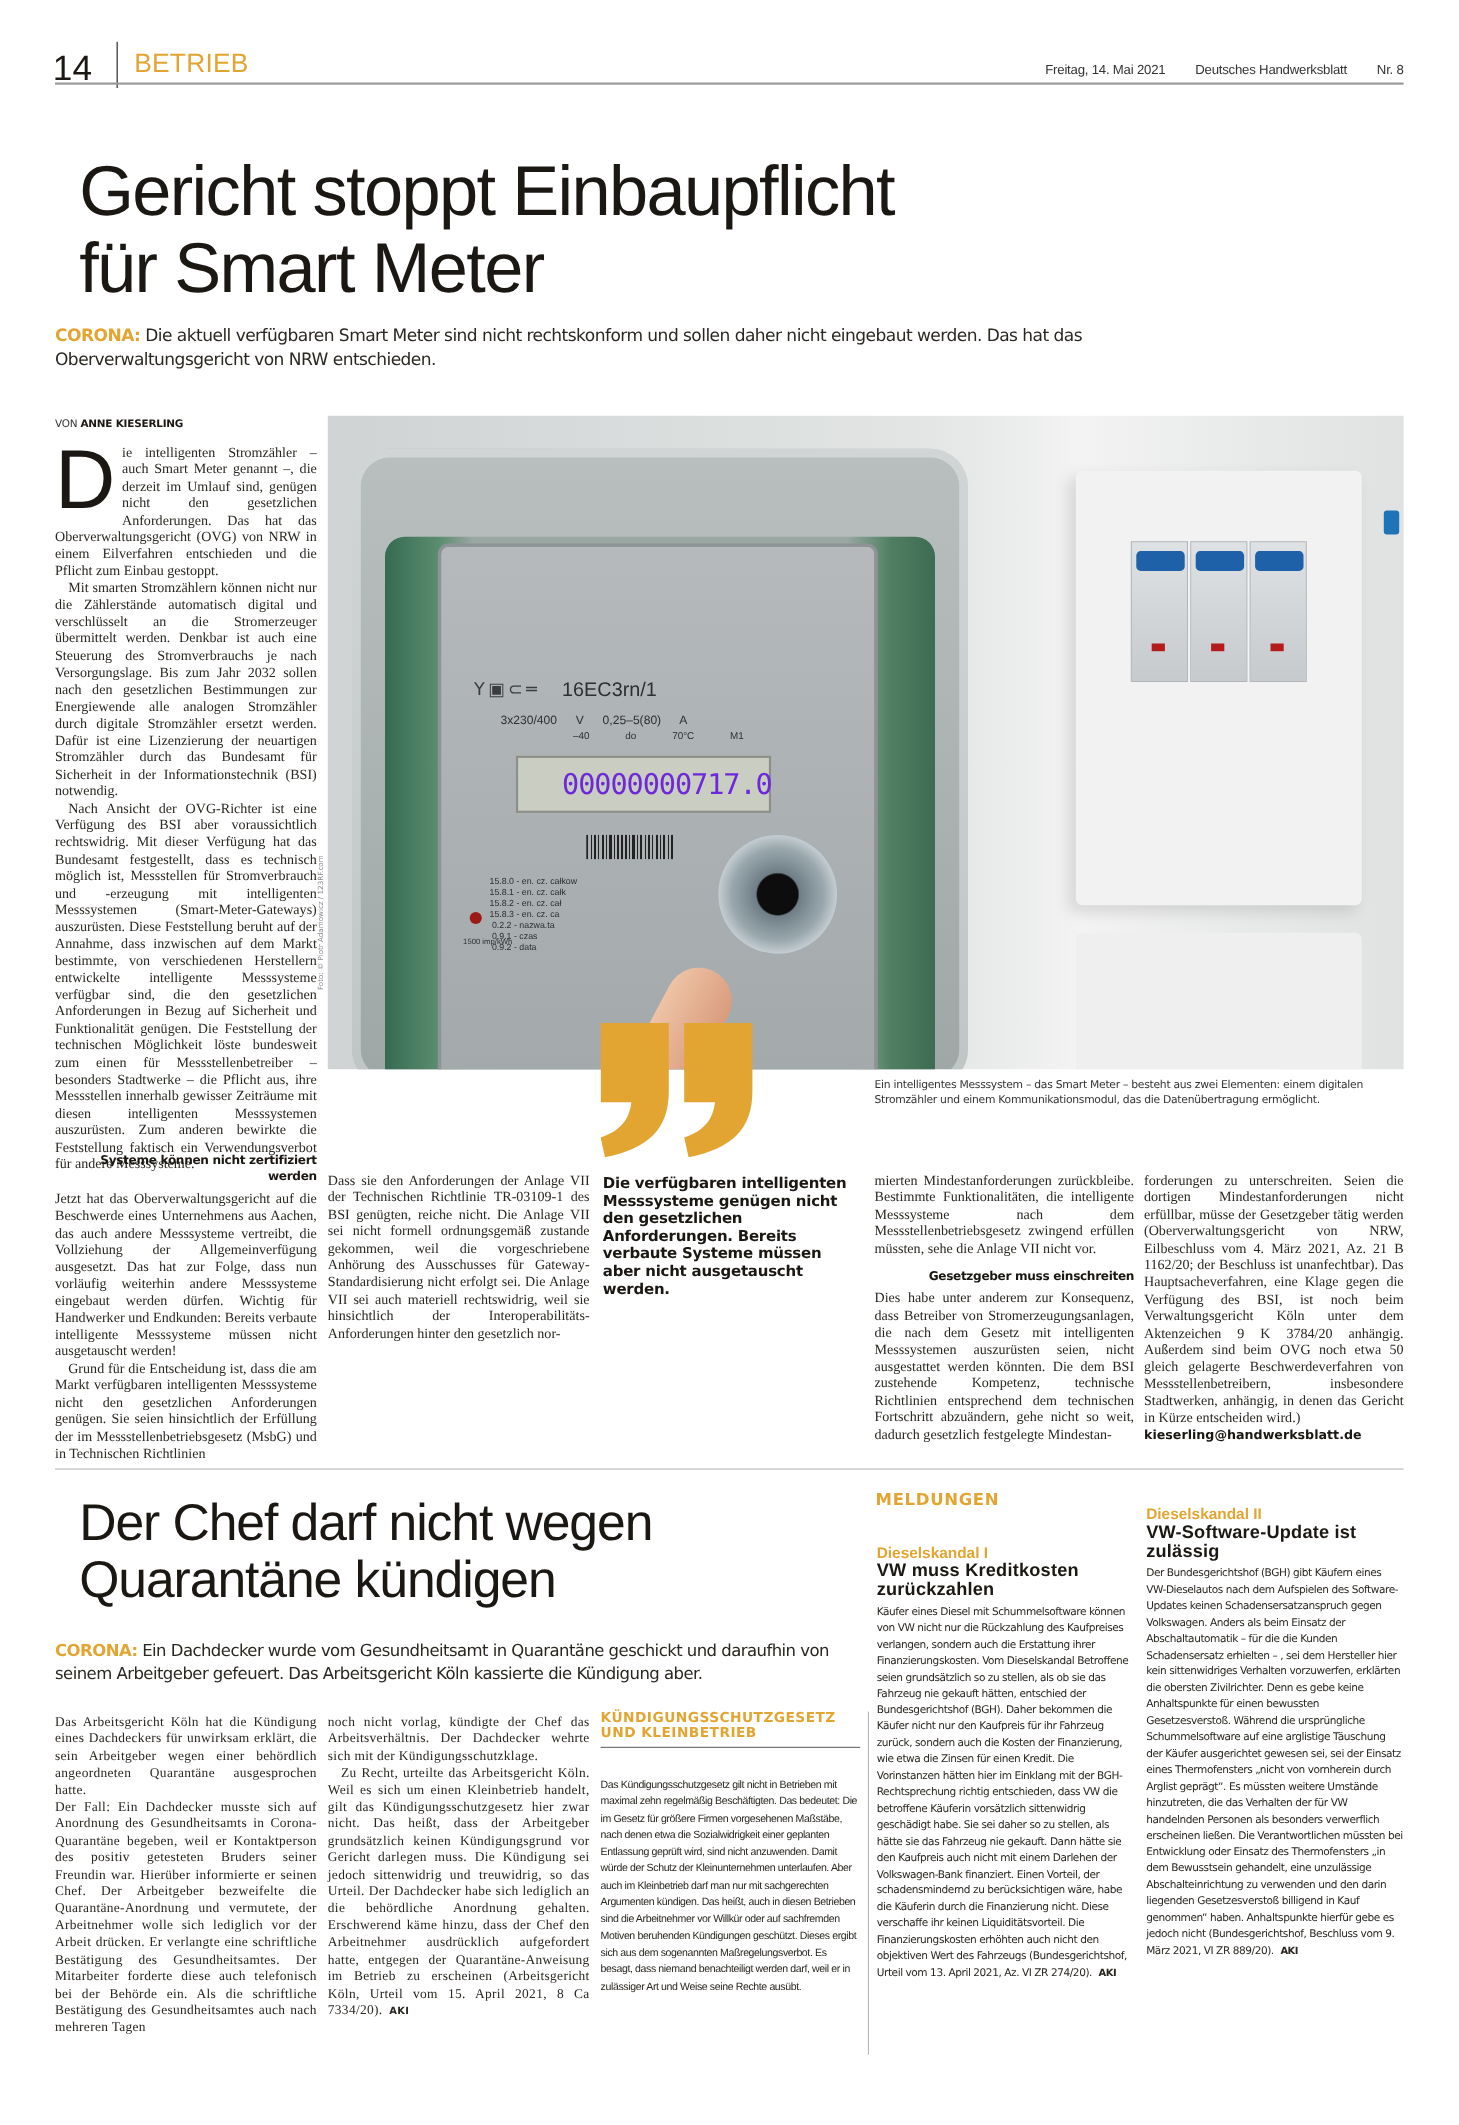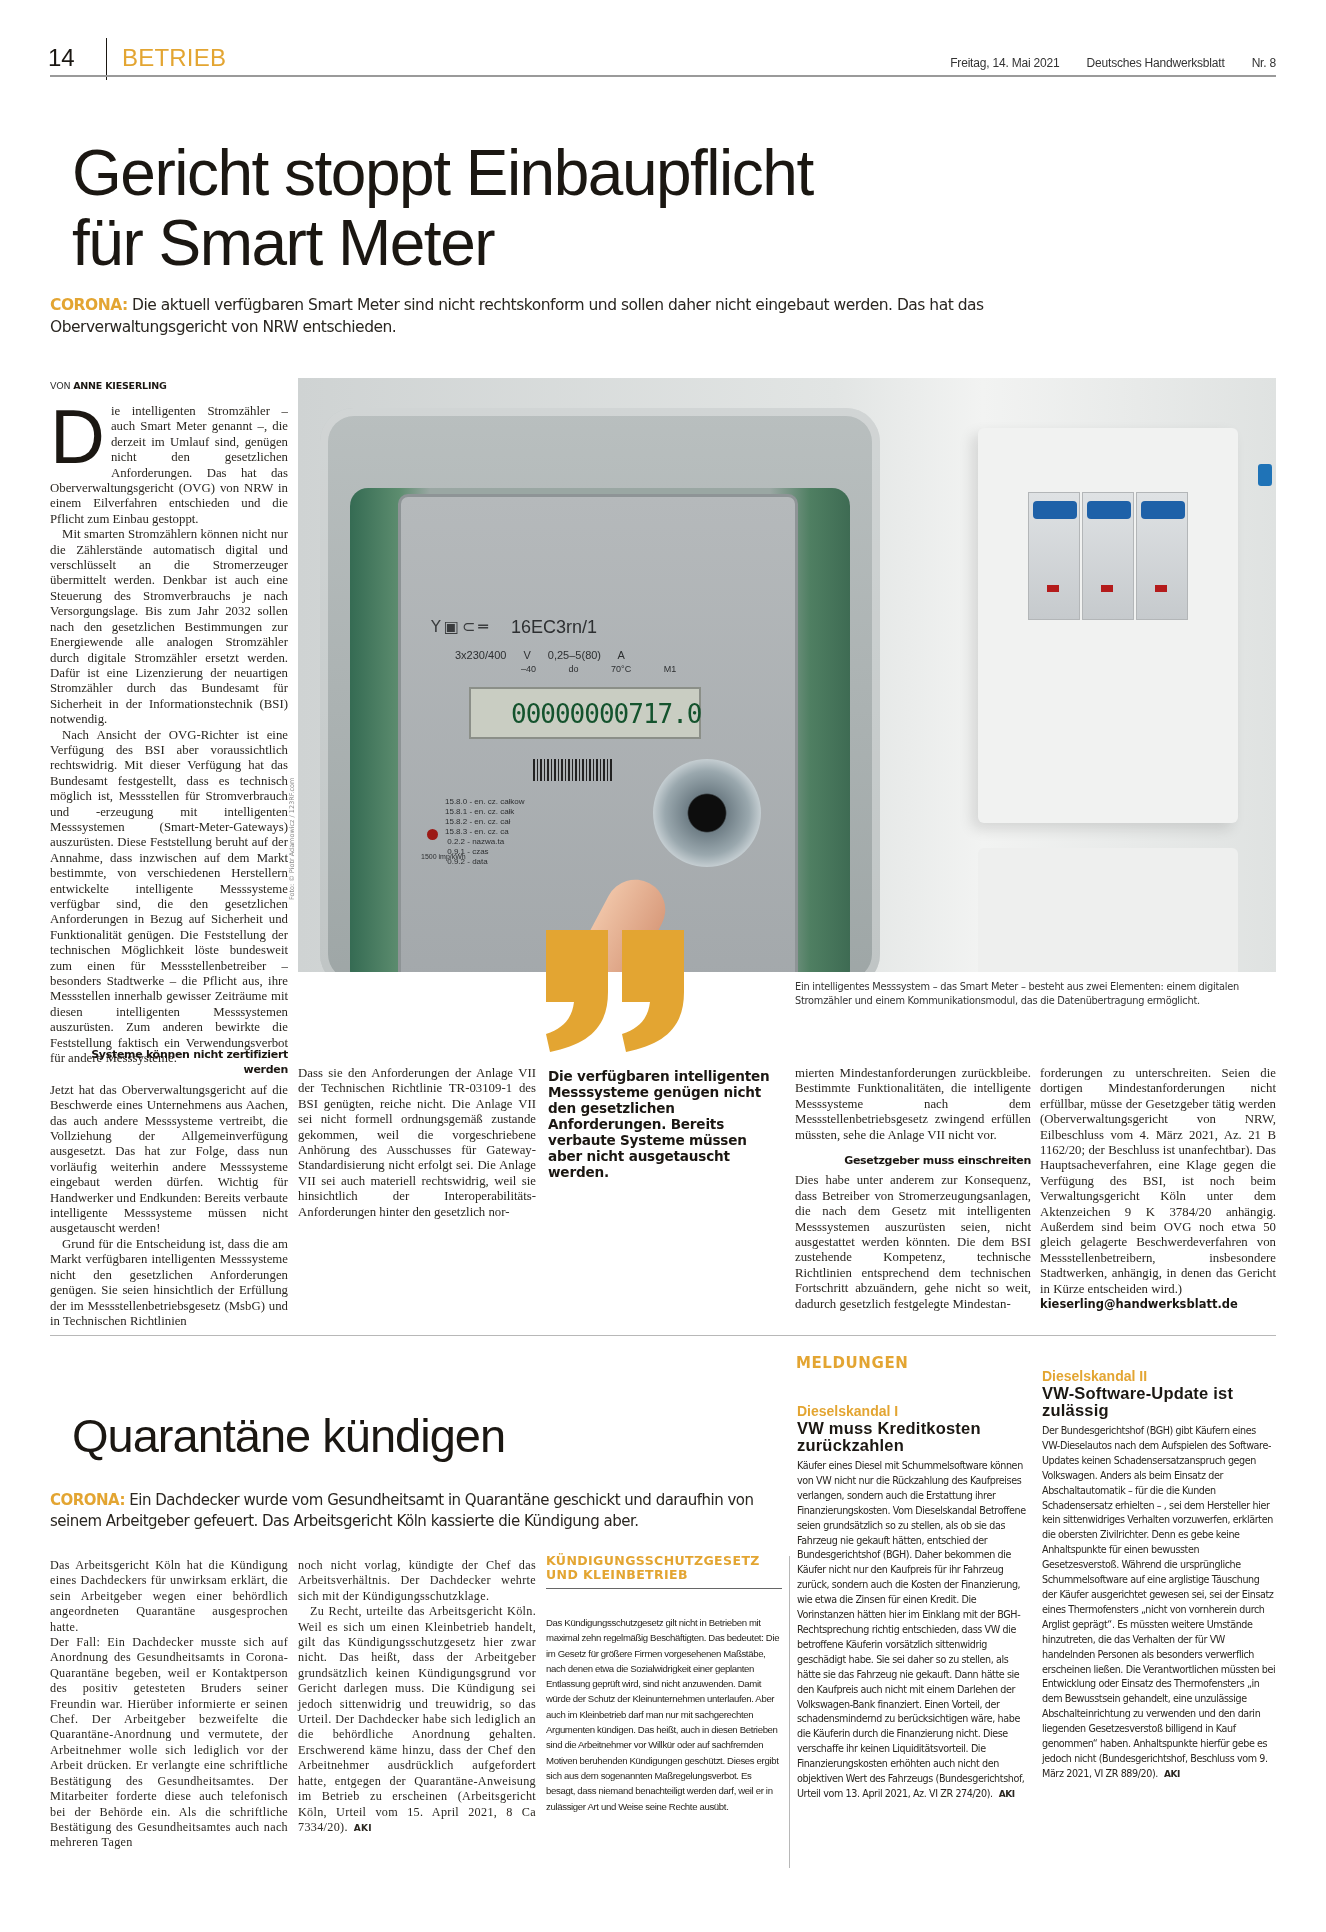--- a/index.html
+++ b/index.html
@@ -1,21 +1,21 @@
 <!DOCTYPE html>
 <html><head>
 <meta charset="utf-8">
 <style>
   * { box-sizing: border-box; margin: 0; padding: 0; }
   html, body { width: 1326px; height: 1932px; background: #ffffff; overflow: hidden; }
   body { position: relative; color: #1b1712; font-family: "Liberation Serif", serif; }
   .abs { position: absolute; }
 
   
-  .pagenum { left: 48px; top: 44px; font-family: "Liberation Sans", sans-serif; font-size: 24px; color: #1b1712; }
+  .pagenum { left: 48px; top: 44px; font-family: "Liberation Sans", sans-serif; font-size: 32px; color: #1b1712; }
   .hdr-vline { left: 106px; top: 38px; width: 1px; height: 42px; background: #1b1712; }
   .section { left: 122px; top: 44px; font-family: "Liberation Sans", sans-serif; font-size: 24px; color: #e3a532; letter-spacing: 0.2px; }
   .hdr-right { right: 50px; top: 56px; font-family: "Liberation Sans", sans-serif; font-size: 12px; color: #333; letter-spacing: -0.2px; }
   .hdr-right span { margin-left: 24px; }
   .hdr-rule { left: 50px; top: 75px; width: 1226px; height: 2px; background: #9a9a9a; }
 
   
   .headline { font-family: "Liberation Sans", sans-serif; font-weight: 400; color: #1b1712; letter-spacing: -1.5px; margin-left: 22px; }
   .h1 { left: 50px; top: 138px; width: 1100px; font-size: 64px; line-height: 70px; }
   .deck { font-family: "DejaVu Sans", sans-serif; font-size: 15.5px; line-height: 22px; color: #2a2620; letter-spacing: -0.5px; }
@@ -39,21 +39,21 @@
   
   .photo { left: 298px; top: 378px; width: 978px; height: 594px; overflow: hidden; background: linear-gradient(90deg, #cfd3d3 0%, #e2e5e4 55%, #f2f3f2 70%, #dfe2e1 100%); }
   .meter-case { position: absolute; left: 22px; top: 30px; width: 560px; height: 580px; border-radius: 34px; background: linear-gradient(180deg,#b9bfbf,#9ea6a6); box-shadow: inset 0 0 0 8px rgba(255,255,255,0.35); }
   .meter-pcb { position: absolute; left: 30px; top: 80px; width: 500px; height: 500px; background: linear-gradient(90deg,#356b53 0%, #5d8d6f 10%, #9aa7a3 16%, #9aa7a3 84%, #4f7f62 92%, #3e6b53 100%); border-radius: 18px; }
   .meter-face { position: absolute; left: 78px; top: 86px; width: 400px; height: 500px; background: linear-gradient(180deg,#b5b9bb,#a3a8ab); border-radius: 10px; border: 3px solid #8e9496; }
   .meter-model { position: absolute; left: 110px; top: 120px; font-family: "Liberation Sans", sans-serif; font-size: 18px; color: #2d2f31; }
   .meter-spec1 { position: absolute; left: 54px; top: 152px; font-family: "Liberation Sans", sans-serif; font-size: 11px; color: #2d2f31; word-spacing: 14px; }
   .meter-spec2 { position: absolute; left: 120px; top: 167px; font-family: "Liberation Sans", sans-serif; font-size: 9px; color: #2d2f31; word-spacing: 30px; }
   .meter-icons { position: absolute; left: 30px; top: 120px; font-family: "DejaVu Sans", sans-serif; font-size: 16px; color: #3a3c3e; letter-spacing: 3px; }
   .meter-lcd { position: absolute; left: 68px; top: 190px; width: 232px; height: 52px; background: #c9cdc2; border: 2px solid #8b8f88; }
-  .meter-lcd-val { position: absolute; left: 0; right: 0; top: 10px; text-align: center; font-family: "DejaVu Sans Mono", monospace; font-size: 26px; color: #14532d; letter-spacing: -1px; padding-left: 40px; }
+  .meter-lcd-val { position: absolute; left: 0; right: 0; top: 10px; text-align: center; font-family: "DejaVu Sans Mono", monospace; font-size: 26px; color: #6d28d9; letter-spacing: -1px; padding-left: 40px; }
   .meter-codes { position: absolute; left: 44px; top: 300px; font-family: "Liberation Sans", sans-serif; font-size: 8px; line-height: 10px; color: #2d2f31; white-space: pre; }
   .meter-led { position: absolute; left: 26px; top: 332px; width: 11px; height: 11px; border-radius: 50%; background: #9c1a16; }
   .meter-imp { position: absolute; left: 20px; top: 356px; font-family: "Liberation Sans", sans-serif; font-size: 7px; color: #2d2f31; }
   .meter-port { position: absolute; left: 252px; top: 262px; width: 108px; height: 108px; border-radius: 50%; background: radial-gradient(circle, #0d0d0d 0 24%, #6f7e86 26%, #9aa8ae 55%, #c3ccd0 70%, #8c999e 100%); }
   .meter-barcode { position: absolute; left: 132px; top: 262px; width: 80px; height: 22px; background: repeating-linear-gradient(90deg,#222 0 2px, transparent 2px 4px, #222 4px 5px, transparent 5px 7px); }
   .finger { position: absolute; left: -30px; top: 330px; width: 300px; height: 60px; background: linear-gradient(180deg,#efc3a6,#d99c7d); border-radius: 30px; transform-origin: right center; transform: rotate(-62deg) translate(-90px, 140px); }
   .fusebox { position: absolute; left: 680px; top: 50px; width: 260px; height: 395px; background: #f1f2f1; border-radius: 6px; box-shadow: -6px 6px 14px rgba(0,0,0,0.12); }
   .fusebox2 { position: absolute; left: 680px; top: 470px; width: 260px; height: 140px; background: #eeefee; border-radius: 6px; }
   .breaker { position: absolute; top: 64px; width: 52px; height: 128px; background: linear-gradient(180deg,#dfe2e4,#c6cacd); border: 1px solid #b3b6b8; }
   .breaker .lever { position: absolute; left: 4px; top: 8px; width: 44px; height: 18px; background: #1e61a8; border-radius: 4px; }
@@ -184,21 +184,21 @@
 </div>
 
 <div class="abs col" style="left:1040px; top:1066px; width:236px;">
   <p class="noindent">forderungen zu unterschreiten. Seien die dortigen Mindestanforderungen nicht erfüllbar, müsse der Gesetzgeber tätig werden (Oberverwaltungsgericht von NRW, Eilbeschluss vom 4. März 2021, Az. 21 B 1162/20; der Beschluss ist unanfechtbar). Das Hauptsacheverfahren, eine Klage gegen die Verfügung des BSI, ist noch beim Verwaltungsgericht Köln unter dem Aktenzeichen 9 K 3784/20 anhängig. Außerdem sind beim OVG noch etwa 50 gleich gelagerte Beschwerdeverfahren von Messstellenbetreibern, insbesondere Stadtwerken, anhängig, in denen das Gericht in Kürze entscheiden wird.)</p>
   <div class="sig">kieserling@handwerksblatt.de</div>
 </div>
 
 <div class="abs rule-mid"></div>
 
 <h2 class="abs headline h2">
-  <br>
+  <span>Der Chef darf nicht wegen</span><br>
   <span>Quarantäne kündigen</span>
 </h2>
 <p class="abs deck deck2"><span class="kicker">CORONA:</span><span> Ein Dachdecker wurde vom Gesundheitsamt in Quarantäne geschickt und daraufhin von seinem Arbeitgeber gefeuert. Das Arbeitsgericht Köln kassierte die Kündigung aber.</span></p>
 
 <div class="abs col col2" style="left:50px; top:1558px; width:238px;">
   <p class="noindent">Das Arbeitsgericht Köln hat die Kündigung eines Dachdeckers für unwirksam erklärt, die sein Arbeitgeber wegen einer behördlich angeordneten Quarantäne ausgesprochen hatte.</p>
   <p class="noindent">Der Fall: Ein Dachdecker musste sich auf Anordnung des Gesundheitsamts in Corona-Quarantäne begeben, weil er Kontaktperson des positiv getesteten Bruders seiner Freundin war. Hierüber informierte er seinen Chef. Der Arbeitgeber bezweifelte die Quarantäne-Anordnung und vermutete, der Arbeitnehmer wolle sich lediglich vor der Arbeit drücken. Er verlangte eine schriftliche Bestätigung des Gesundheitsamtes. Der Mitarbeiter forderte diese auch telefonisch bei der Behörde ein. Als die schriftliche Bestätigung des Gesundheitsamtes auch nach mehreren Tagen</p>
 </div>
 
 <div class="abs col col2" style="left:298px; top:1558px; width:238px;">

